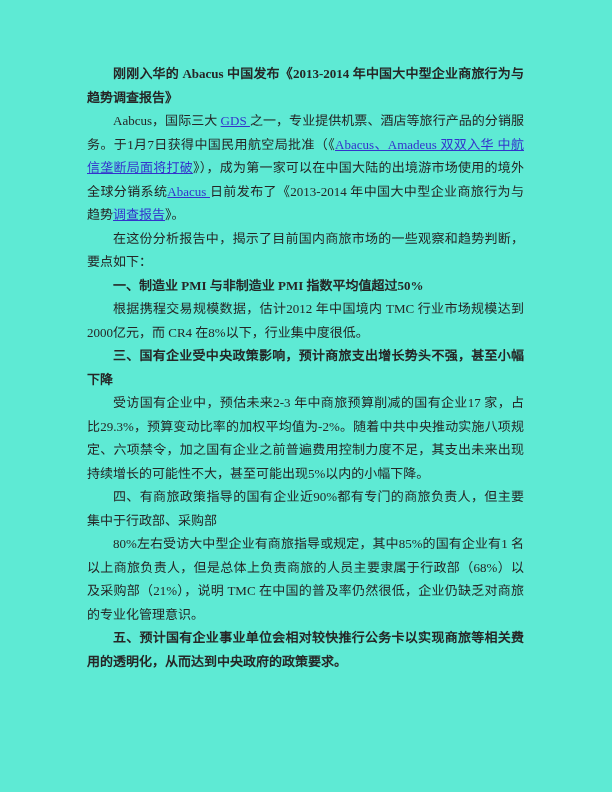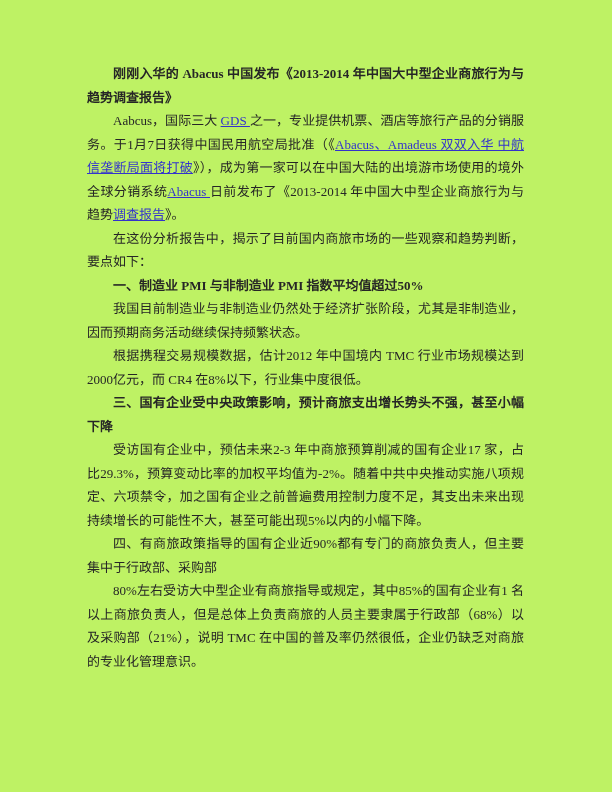--- a/index.html
+++ b/index.html
@@ -32,26 +32,26 @@
     font-weight: bold;
   }
   .content a.link {
     color: var(--link-color, #3333cc);
     text-decoration: underline;
   }
 </style>
 </head>
 <body>
 
-<div class="page" style="background: #bef264; color: rgb(38, 38, 38);">
+<div class="page" style="background: #5eead4; color: rgb(38, 38, 38);">
   <div class="content">
       <p class="title"><span style="font-weight: bold;">刚刚入华的 Abacus 中国发布《2013-2014 年中国大中型企业商旅行为与趋势调查报告》</span></p>
       <p class="body"><span>Aabcus，国际三大 </span><a class="link" href="#">GDS </a><span>之一，专业提供机票、酒店等旅行产品的分销服务。于1月7日获得中国民用航空局批准（《</span><a class="link" href="#">Abacus、Amadeus 双双入华 中航信垄断局面将打破</a><span>》），成为第一家可以在中国大陆的出境游市场使用的境外全球分销系统</span><a class="link" href="#">Abacus </a><span>日前发布了《2013-2014 年中国大中型企业商旅行为与趋势</span><a class="link" href="#">调查报告</a><span>》。</span></p>
       <p class="body"><span>在这份分析报告中，揭示了目前国内商旅市场的一些观察和趋势判断，要点如下：</span></p>
       <p class="heading"><span style="font-weight: bold;">一、制造业 PMI 与非制造业 PMI 指数平均值超过50%</span></p>
-      <p class="body"><span>我国目前制造业与非制造业仍然处于经济扩张阶段，尤其是非制造业，因而预期商务活动继续保持频繁状态。</span></p>
       <p class="body"><span>根据携程交易规模数据，估计2012 年中国境内 TMC 行业市场规模达到2000亿元，而 CR4 在8%以下，行业集中度很低。</span></p>
       <p class="heading"><span style="font-weight: bold;">三、国有企业受中央政策影响，预计商旅支出增长势头不强，甚至小幅下降</span></p>
       <p class="body"><span>受访国有企业中，预估未来2-3 年中商旅预算削减的国有企业17 家，占比29.3%，预算变动比率的加权平均值为-2%。随着中共中央推动实施八项规定、六项禁令，加之国有企业之前普遍费用控制力度不足，其支出未来出现持续增长的可能性不大，甚至可能出现5%以内的小幅下降。</span></p>
       <p class="heading"><span style="font-weight: normal;">四、有商旅政策指导的国有企业近90%都有专门的商旅负责人，但主要集中于行政部、采购部</span></p>
       <p class="body"><span>80%左右受访大中型企业有商旅指导或规定，其中85%的国有企业有1 名以上商旅负责人，但是总体上负责商旅的人员主要隶属于行政部（68%）以及采购部（21%），说明 TMC 在中国的普及率仍然很低，企业仍缺乏对商旅的专业化管理意识。</span></p>
+      <p class="heading"><span style="font-weight: bold;">五、预计国有企业事业单位会相对较快推行公务卡以实现商旅等相关费用的透明化，从而达到中央政府的政策要求。</span></p>
     </div>
 </div>
 
 </body></html>

